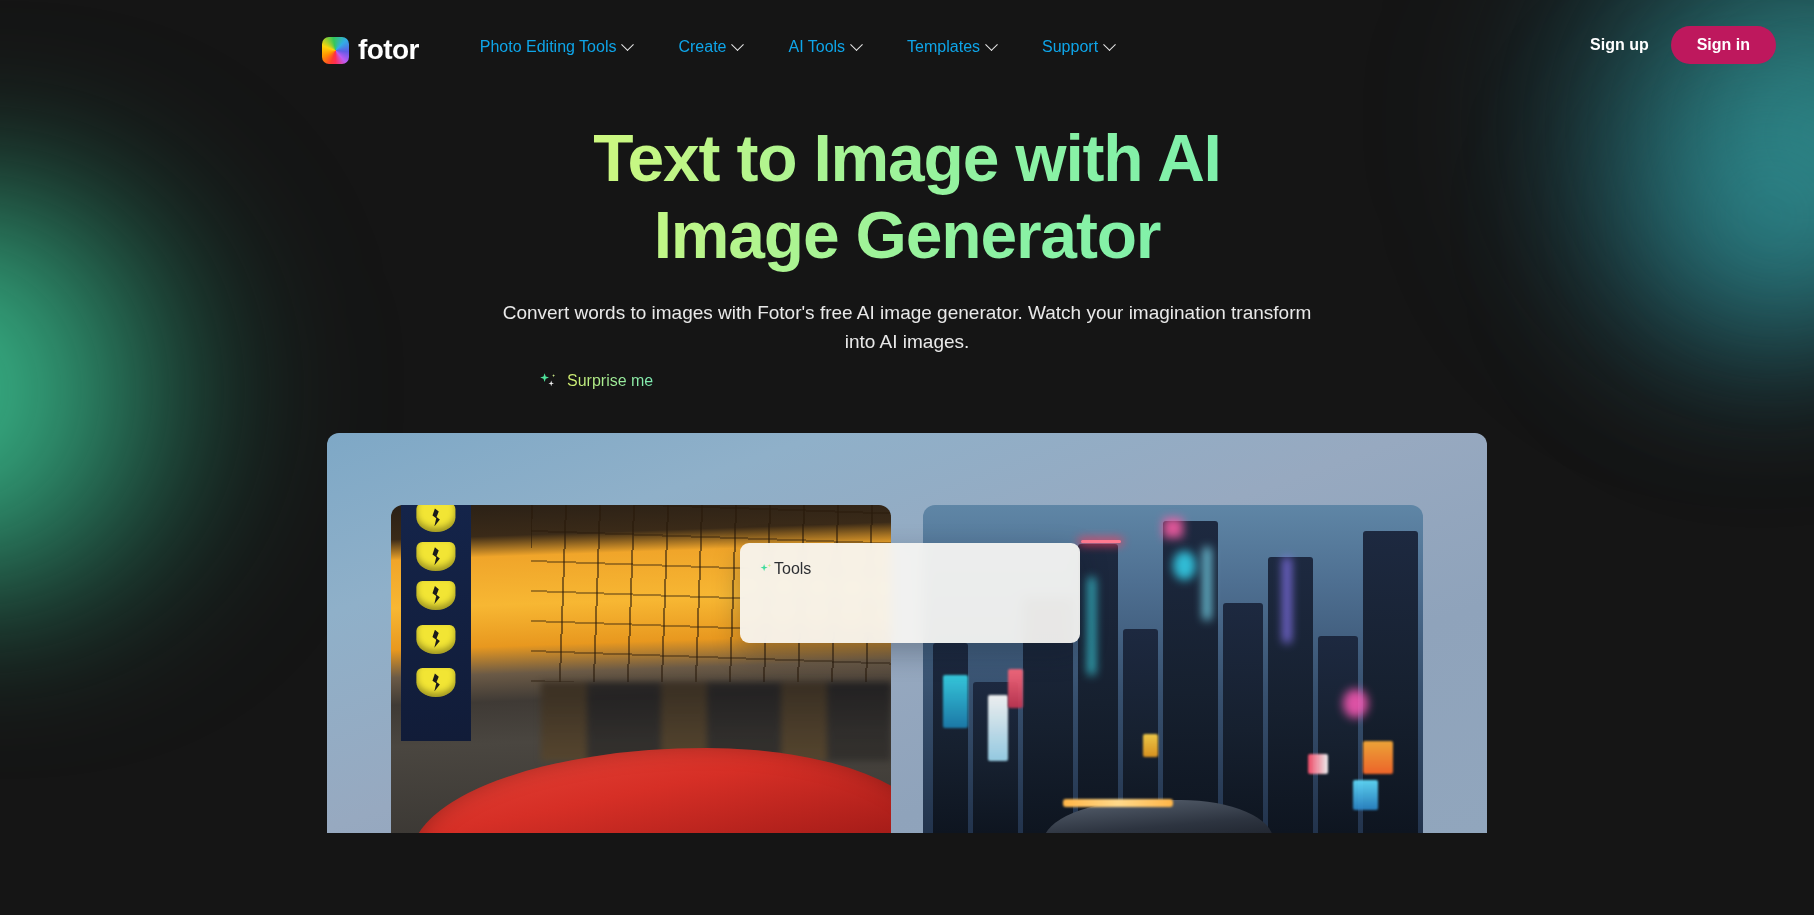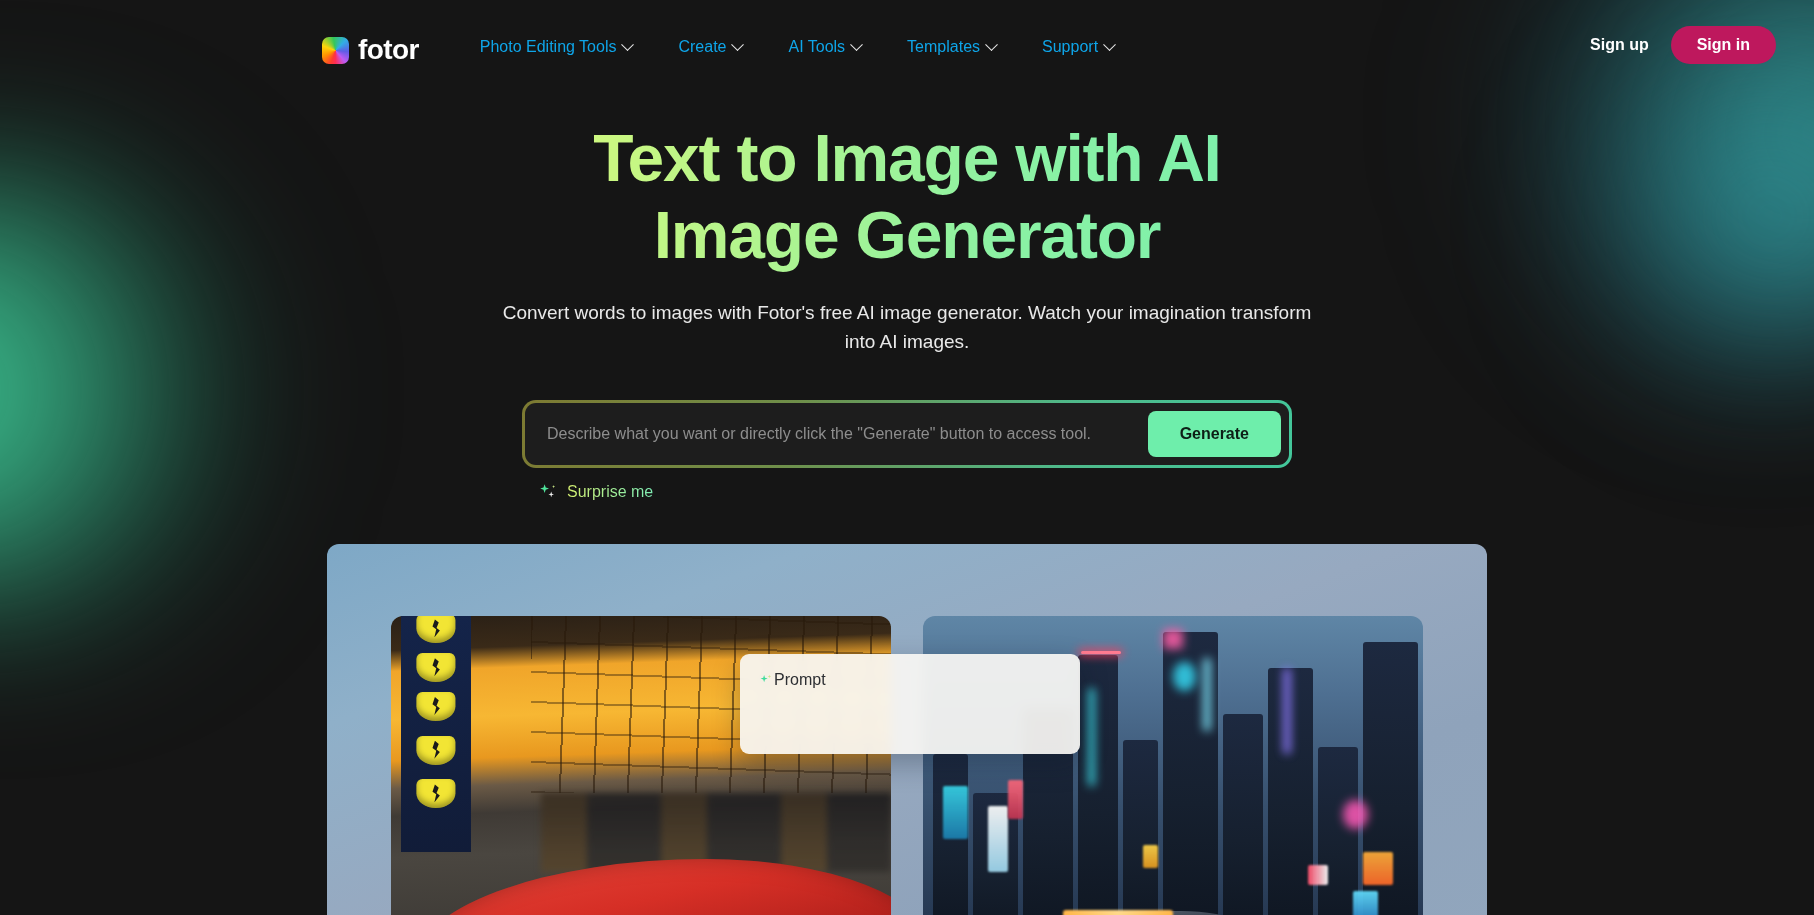--- a/index.html
+++ b/index.html
@@ -484,26 +484,20 @@
   </div>
 
   <div class="hero">
     <h1 class="hero-title">
       <span>Text to Image with AI</span><br>
       <span>Image Generator</span>
     </h1>
 
     <p class="hero-sub">Convert words to images with Fotor's free AI image generator. Watch your imagination transform into AI images.</p>
 
-    <div class="prompt-wrap">
-      <div class="prompt-bar">
-        <input class="prompt-input" type="text" placeholder="Describe what you want or directly click the &quot;Generate&quot; button to access tool." style="">
-        <button class="generate-btn">Generate</button>
-      </div>
-    </div>
 
     <div class="surprise-row">
       <div class="surprise-link">
         <svg class="sparkle-icon" width="20" height="20" viewBox="0 0 20 20">
           <path d="M6.6 2.2 L7.7 5.5 L11 6.6 L7.7 7.7 L6.6 11 L5.5 7.7 L2.2 6.6 L5.5 5.5 Z" fill="#4fe39b"></path>
           <path d="M13.2 9.6 L13.9 11.7 L16 12.4 L13.9 13.1 L13.2 15.2 L12.5 13.1 L10.4 12.4 L12.5 11.7 Z" fill="#f2f2f2"></path>
           <path d="M15.6 3.0 L16.0 4.2 L17.2 4.6 L16.0 5.0 L15.6 6.2 L15.2 5.0 L14.0 4.6 L15.2 4.2 Z" fill="#cdeb8a"></path>
         </svg>
         <span class="surprise-text">Surprise me</span>
       </div>
@@ -567,18 +561,18 @@
         </div>
       </div>
     </div>
 
     <div class="prompt-card">
       <div class="prompt-card-head">
         <svg width="17" height="17" viewBox="0 0 20 20" style="position:absolute;left:18px;top:19px;">
           <path d="M7.2 2.4 L8.2 5.6 L11.4 6.6 L8.2 7.6 L7.2 10.8 L6.2 7.6 L3.0 6.6 L6.2 5.6 Z" fill="#3edb9b"></path>
           <path d="M13.4 2.0 L13.9 3.6 L15.5 4.1 L13.9 4.6 L13.4 6.2 L12.9 4.6 L11.3 4.1 L12.9 3.6 Z" fill="#cfe98e"></path>
         </svg>
-        <span class="prompt-card-label">Prompt</span>
+        <span class="prompt-card-label">Tools</span>
       </div>
     </div>
   </div>
 
 </div>
 
 </body></html>

